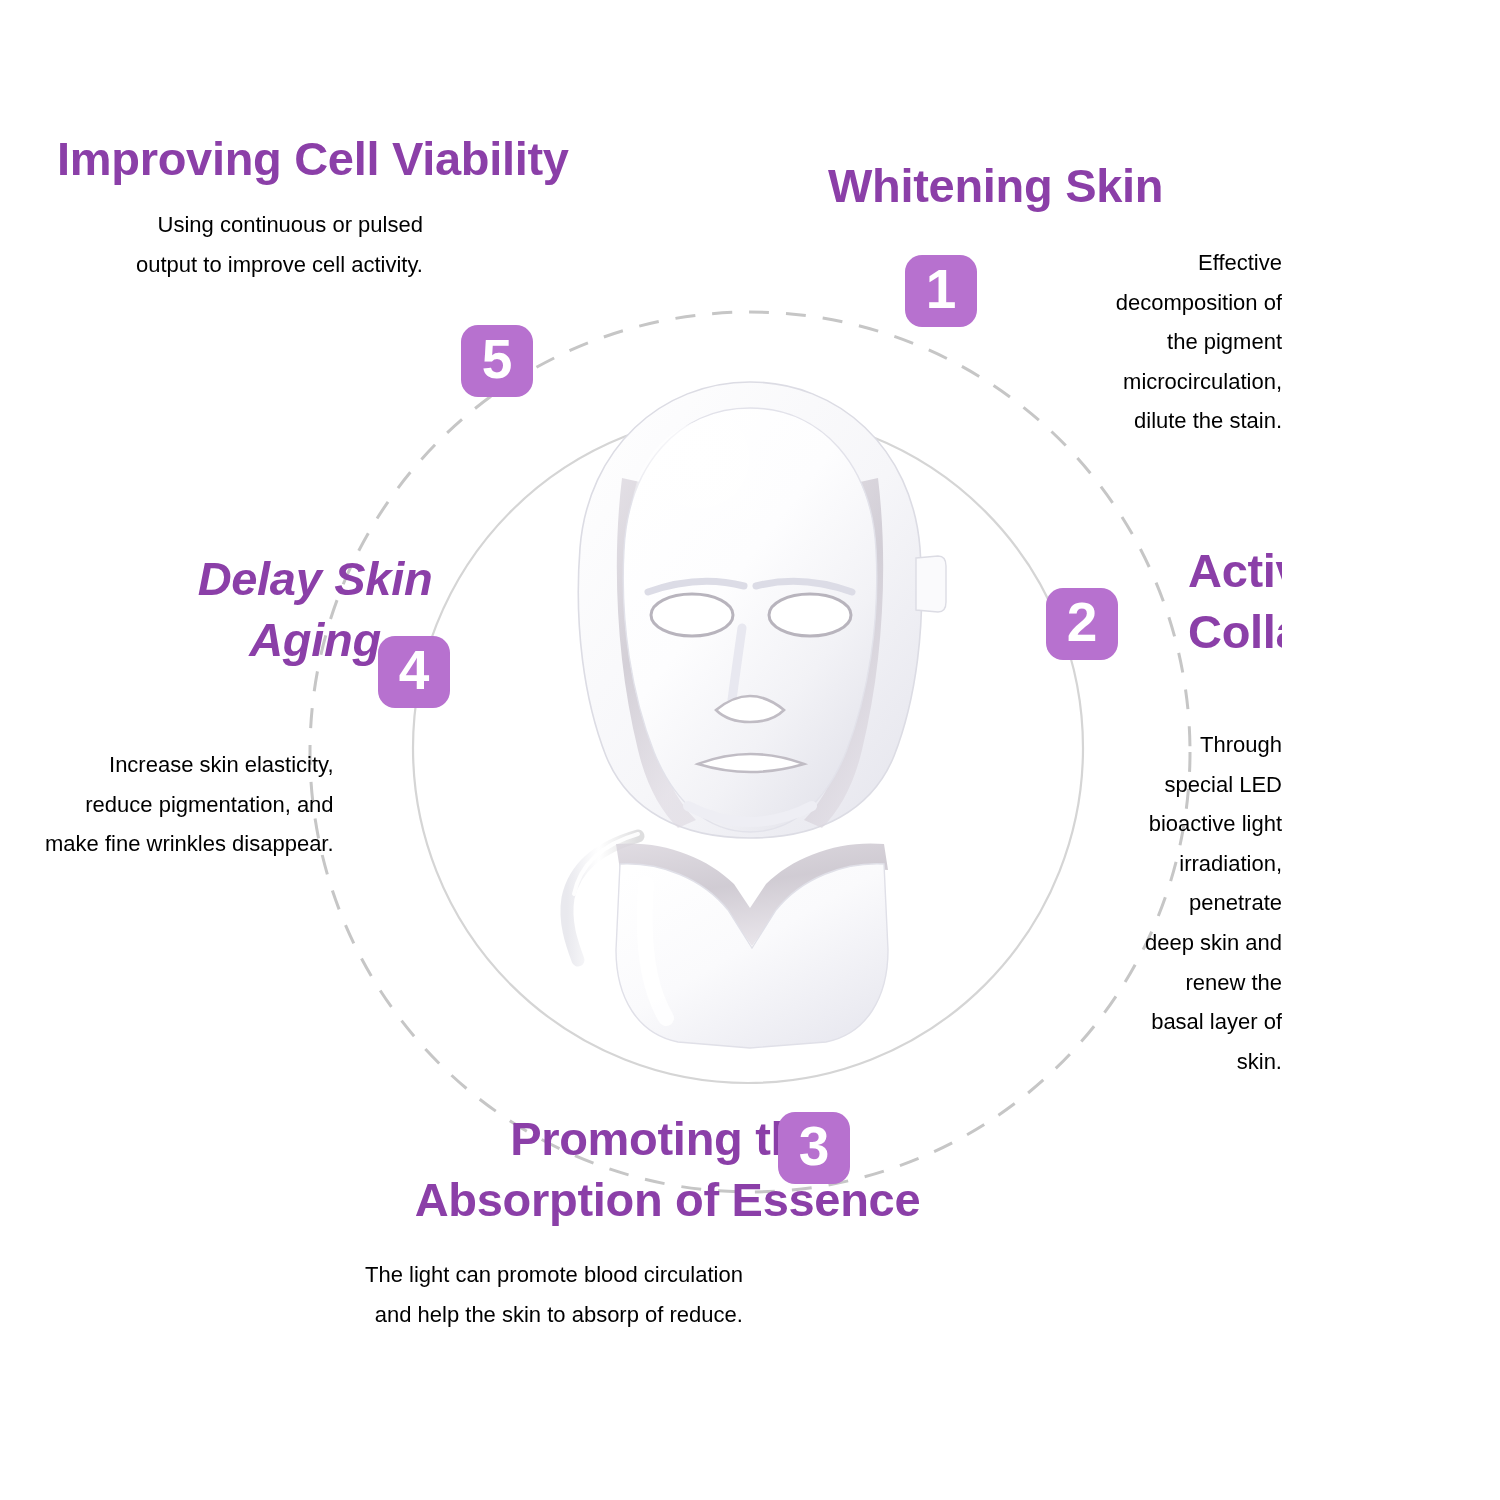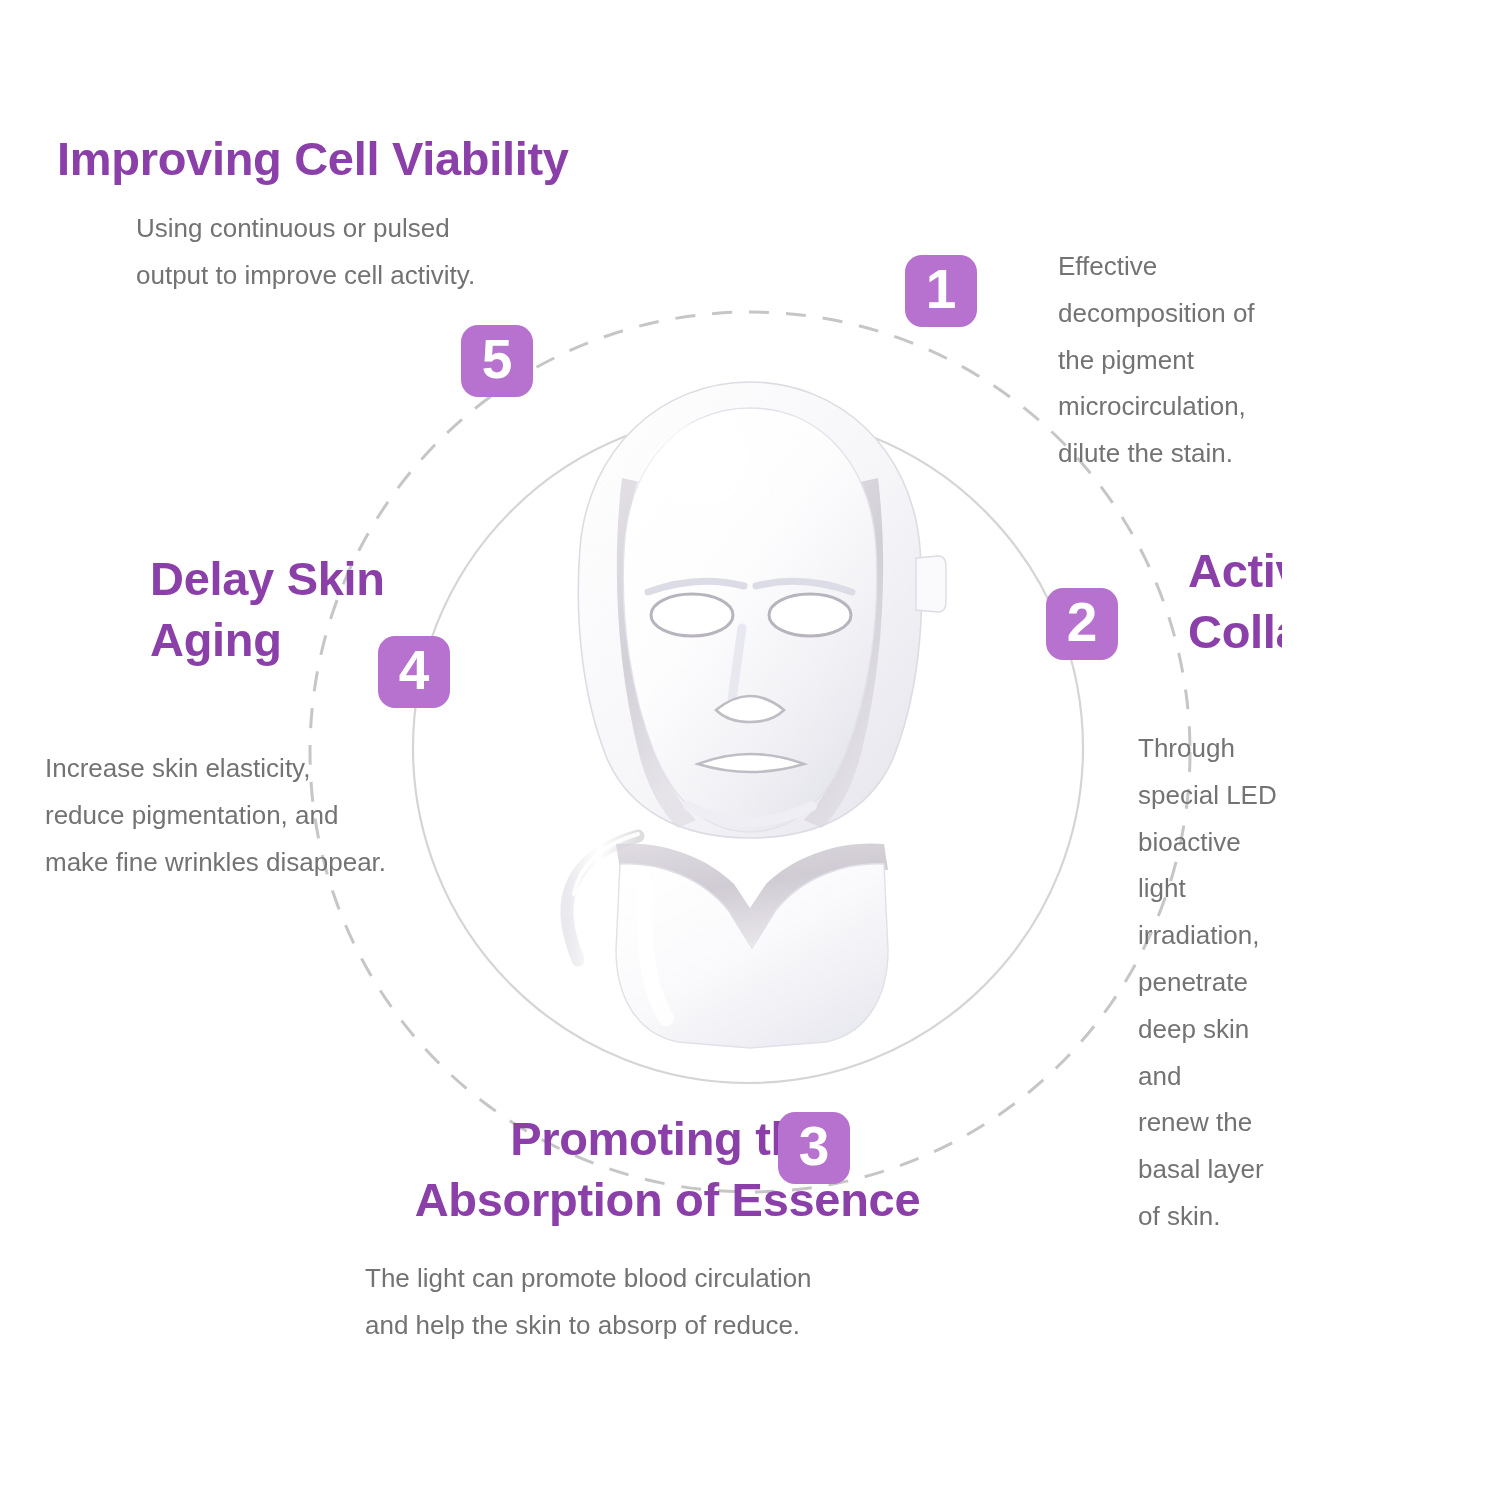--- a/index.html
+++ b/index.html
@@ -41,24 +41,25 @@
     font-weight: bold;
     font-size: 47px;
     line-height: 1.30;
     letter-spacing: -0.3px;
     white-space: pre-line;
   }
 
   
   .body {
     position: absolute;
-    color: #737373;
-    font-size: 26px;
+    color: #000000;
+    font-size: 22px;
     line-height: 1.80;
     white-space: pre-line;
+    text-align: right;
   }
 
   
   .badge {
     position: absolute;
     width: 72px;
     height: 72px;
     border-radius: 17px;
     background: #B771CF;
     color: #ffffff;
@@ -78,21 +79,21 @@
   .n-cell     { left: 461px;  top: 325px; }
 
   .h-white    { left: 828px;  top: 155px; }
   .b-white    { left: 1010px; top: 243px; margin-left: 48px; }
   .n-white    { left: 905px;  top: 255px; }
 
   .h-coll     { left: 1188px; top: 540px; text-align: left; }
   .b-coll     { left: 1126px; top: 725px; margin-left: 12px; }
   .n-coll     { left: 1046px; top: 588px; }
 
-  .h-aging    { left: 150px;  top: 548px; width: 330px; text-align: left; }
+  .h-aging    { left: 150px;  top: 548px; width: 330px; text-align: center; font-style: italic; }
   .b-aging    { left: 45px;   top: 745px; }
   .n-aging    { left: 378px;  top: 636px; }
 
   .h-abs      { left: 330px;  top: 1108px; width: 675px; text-align: center; }
   .b-abs      { left: 365px;  top: 1255px; }
   .n-abs      { left: 778px;  top: 1112px; }
 </style>
 </head>
 <body>
 
@@ -202,20 +203,21 @@
              C 118 664 96 628 96 580 Z" fill="url(#neckG)" stroke="#e0e0e8" stroke-width="1.4"></path>
 
     <path d="M126 514 C 122 566 126 614 146 648" fill="none" stroke="#ffffff" stroke-width="16" stroke-linecap="round" opacity="0.85"></path>
   </svg>
 
   <div class="heading h-cell">Improving Cell Viability</div>
   <div class="body b-cell">Using continuous or pulsed
 output to improve cell activity.</div>
   <div class="badge n-cell">5</div>
 
+  <div class="heading h-white">Whitening Skin</div>
   <div class="body b-white">Effective decomposition of
 the pigment microcirculation,
 dilute the stain.</div>
   <div class="badge n-white">1</div>
 
   <div class="heading h-coll">Activate
 Collagen</div>
   <div class="body b-coll">Through special LED
 bioactive light irradiation,
 penetrate deep skin and

